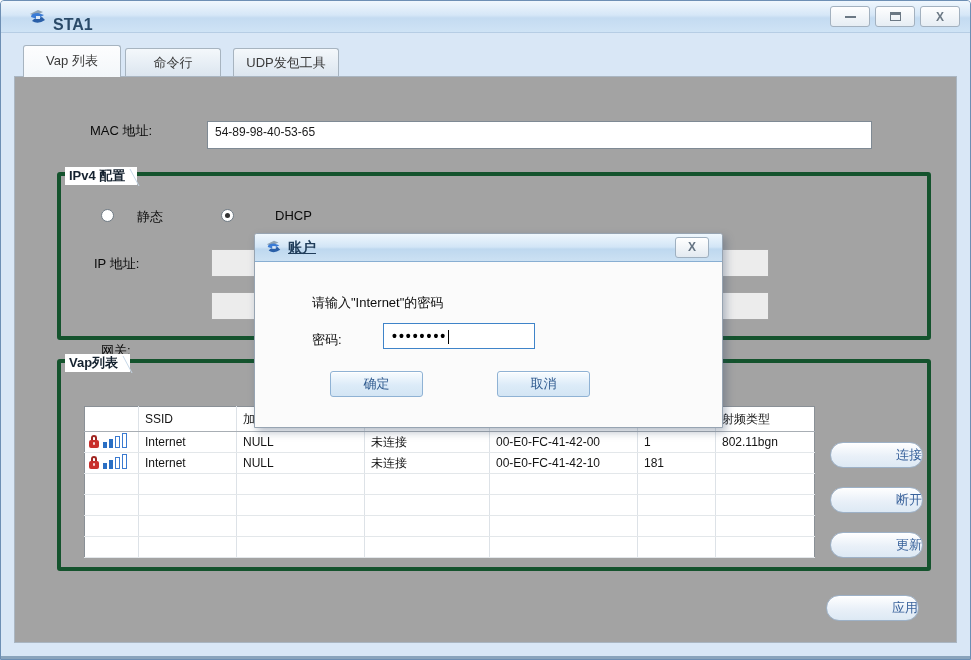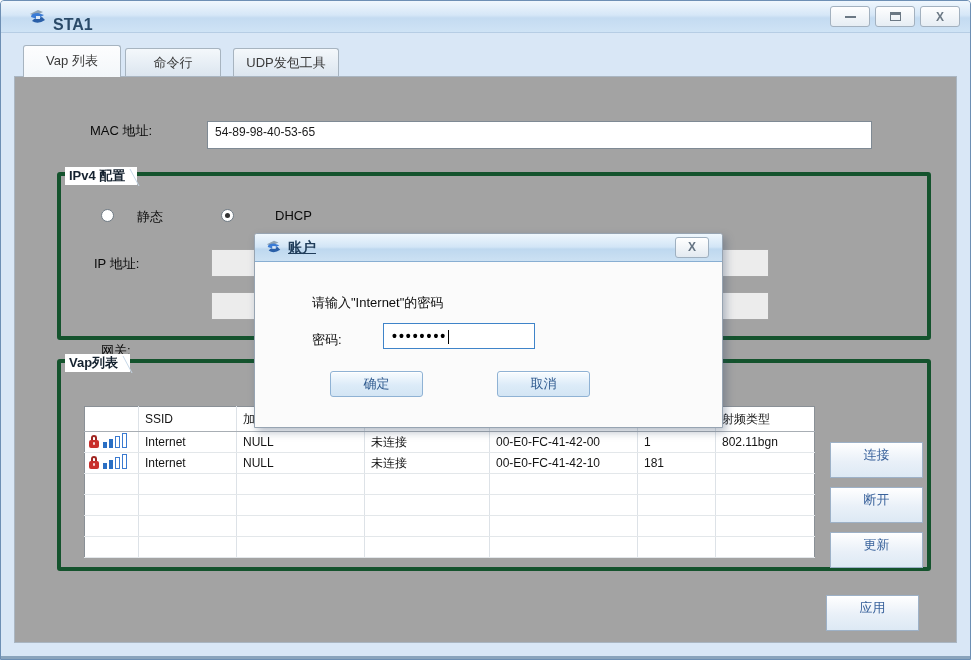--- a/index.html
+++ b/index.html
@@ -95,24 +95,24 @@
   .lock .hole{ position:absolute; left:4px; bottom:3px; width:2px; height:3px;
     background:#f3d7d6; border-radius:1px; }
   .bar{ display:inline-block; }
   .bar-f1{ width:4px; height:6px;  background:#2a6fc4; }
   .bar-f2{ width:4px; height:9px;  background:#2a6fc4; }
   .bar-e1{ width:5px; height:12px; border:1px solid #3a7ad0; background:#fff; }
   .bar-e2{ width:5px; height:15px; border:1px solid #3a7ad0; background:#fff; }
 
   
   .btn{
-    position:absolute; width:93px; height:36px;
+    position:absolute; width:93px; height:26px;
     background:linear-gradient(#ffffff,#e9f0f8 55%,#dde9f4);
-    border:1px solid #9db1c7; border-radius:0;
-    font-size:13px; color:#3a639c; text-align:center; line-height:24px;
+    border:1px solid #9db1c7; border-radius:13px;
+    font-size:13px; color:#3a639c; text-align:right; line-height:24px;
     box-shadow:inset 0 1px 0 #fff; cursor:default;
   }
 
   
   .dialog{
     position:absolute; left:253px; top:232px; width:469px; height:195px;
     background:#fbfbfb; border:1px solid #97a4b2; border-radius:3px 3px 0 0;
     box-shadow:3px 4px 9px rgba(50,70,100,.35); z-index:20;
   }
   .dialog-title{

